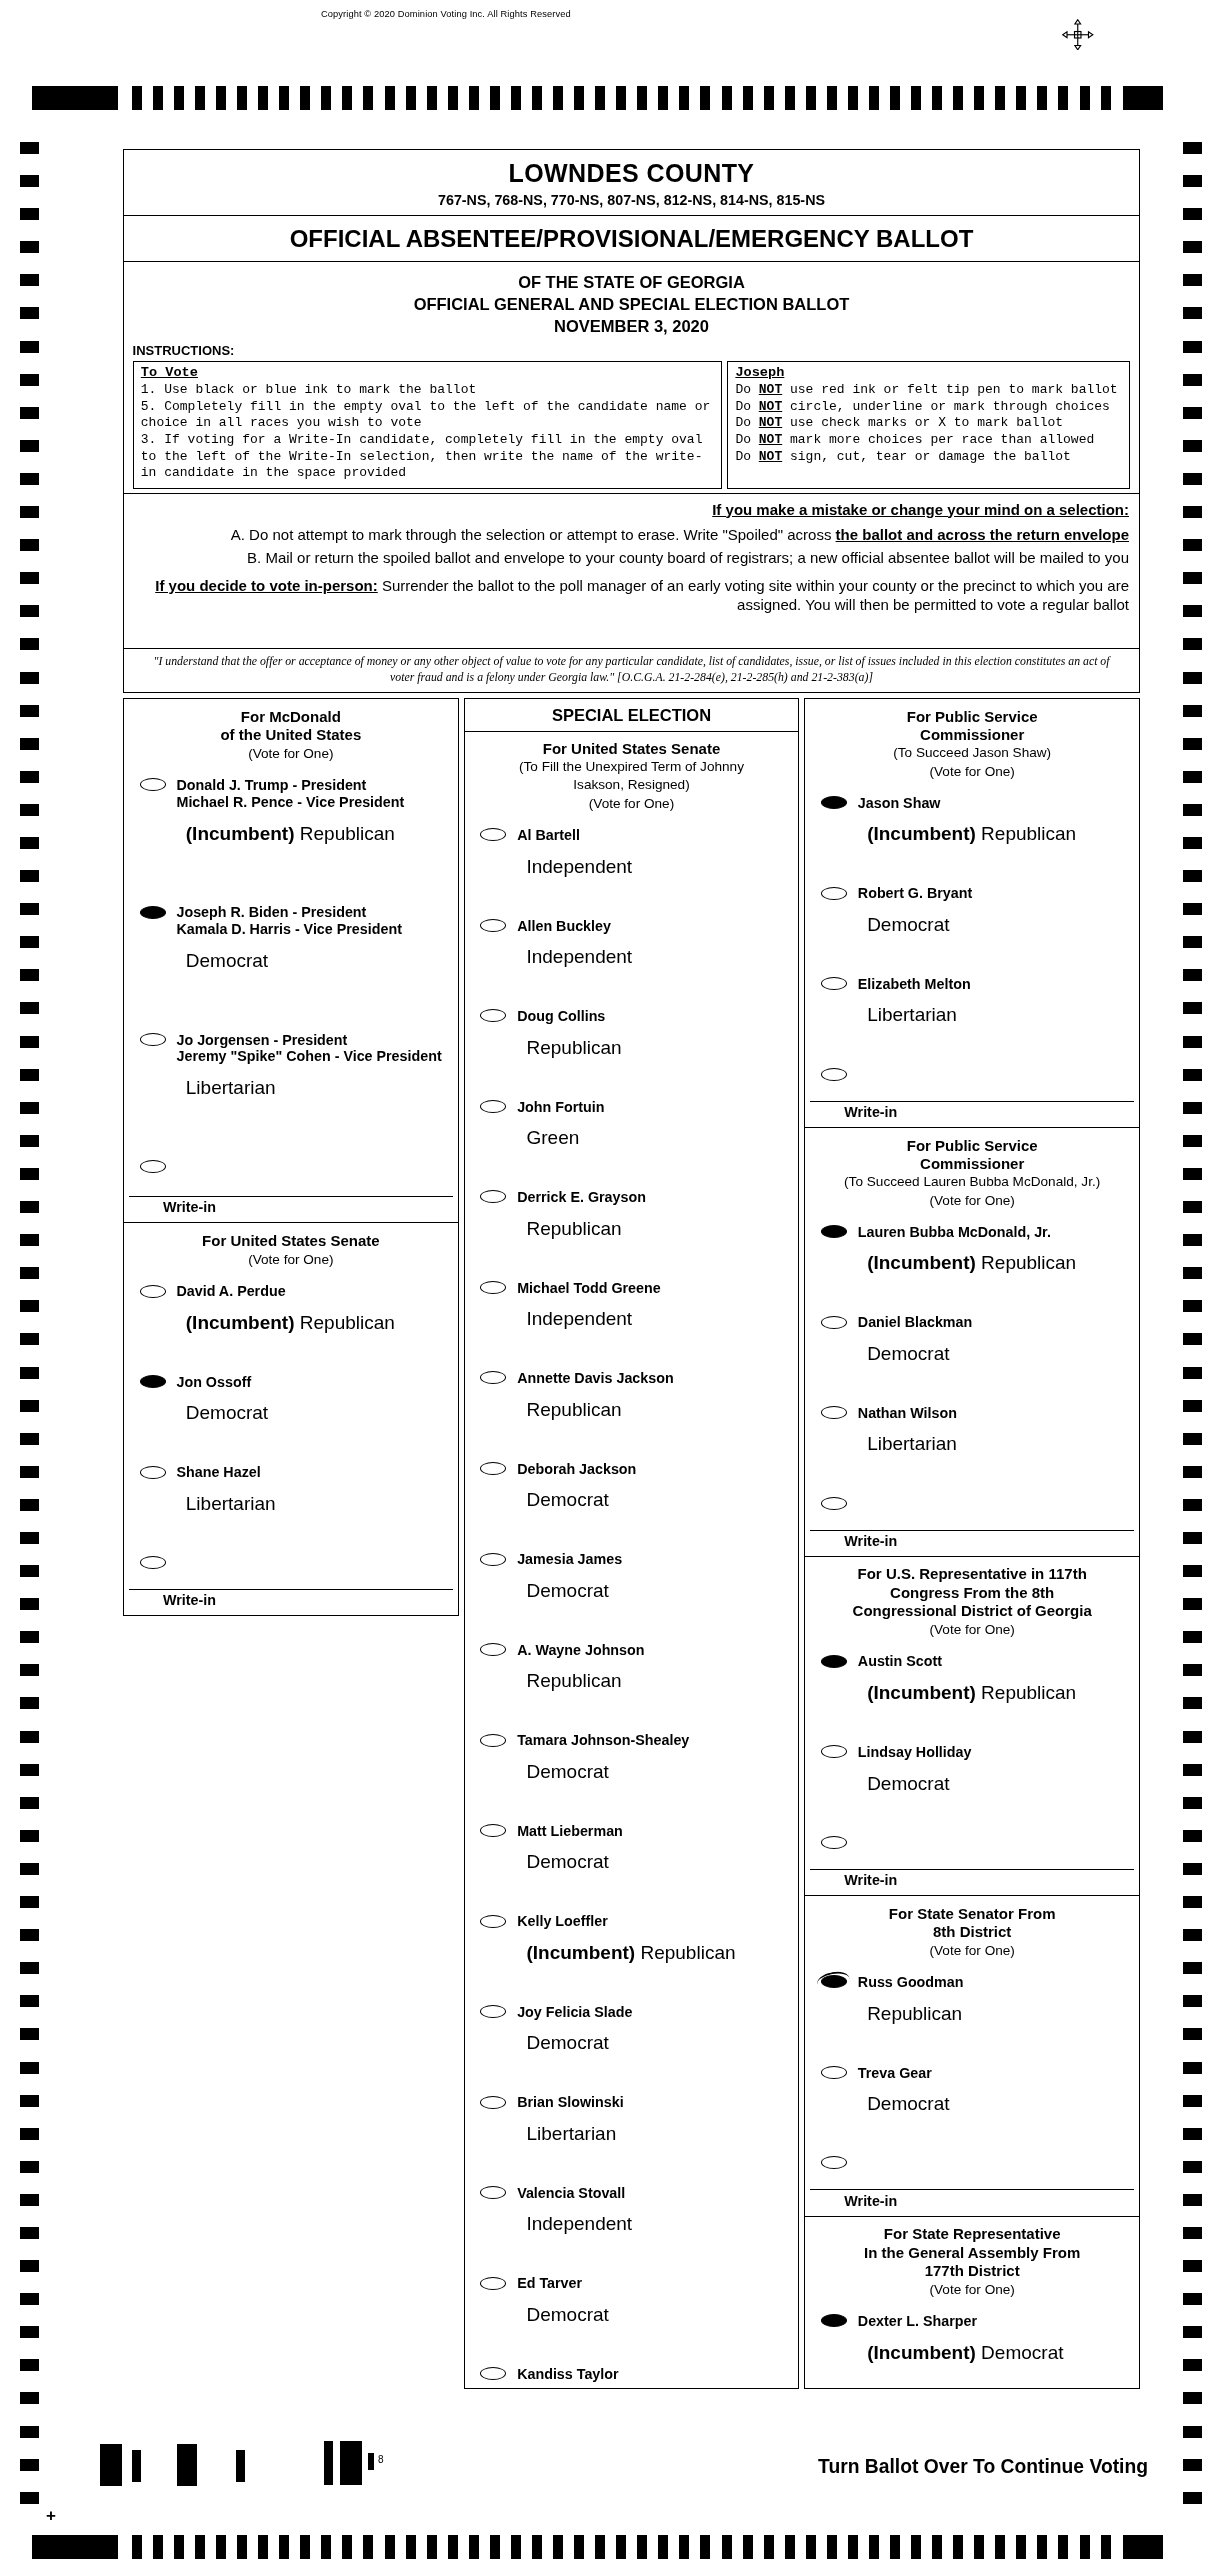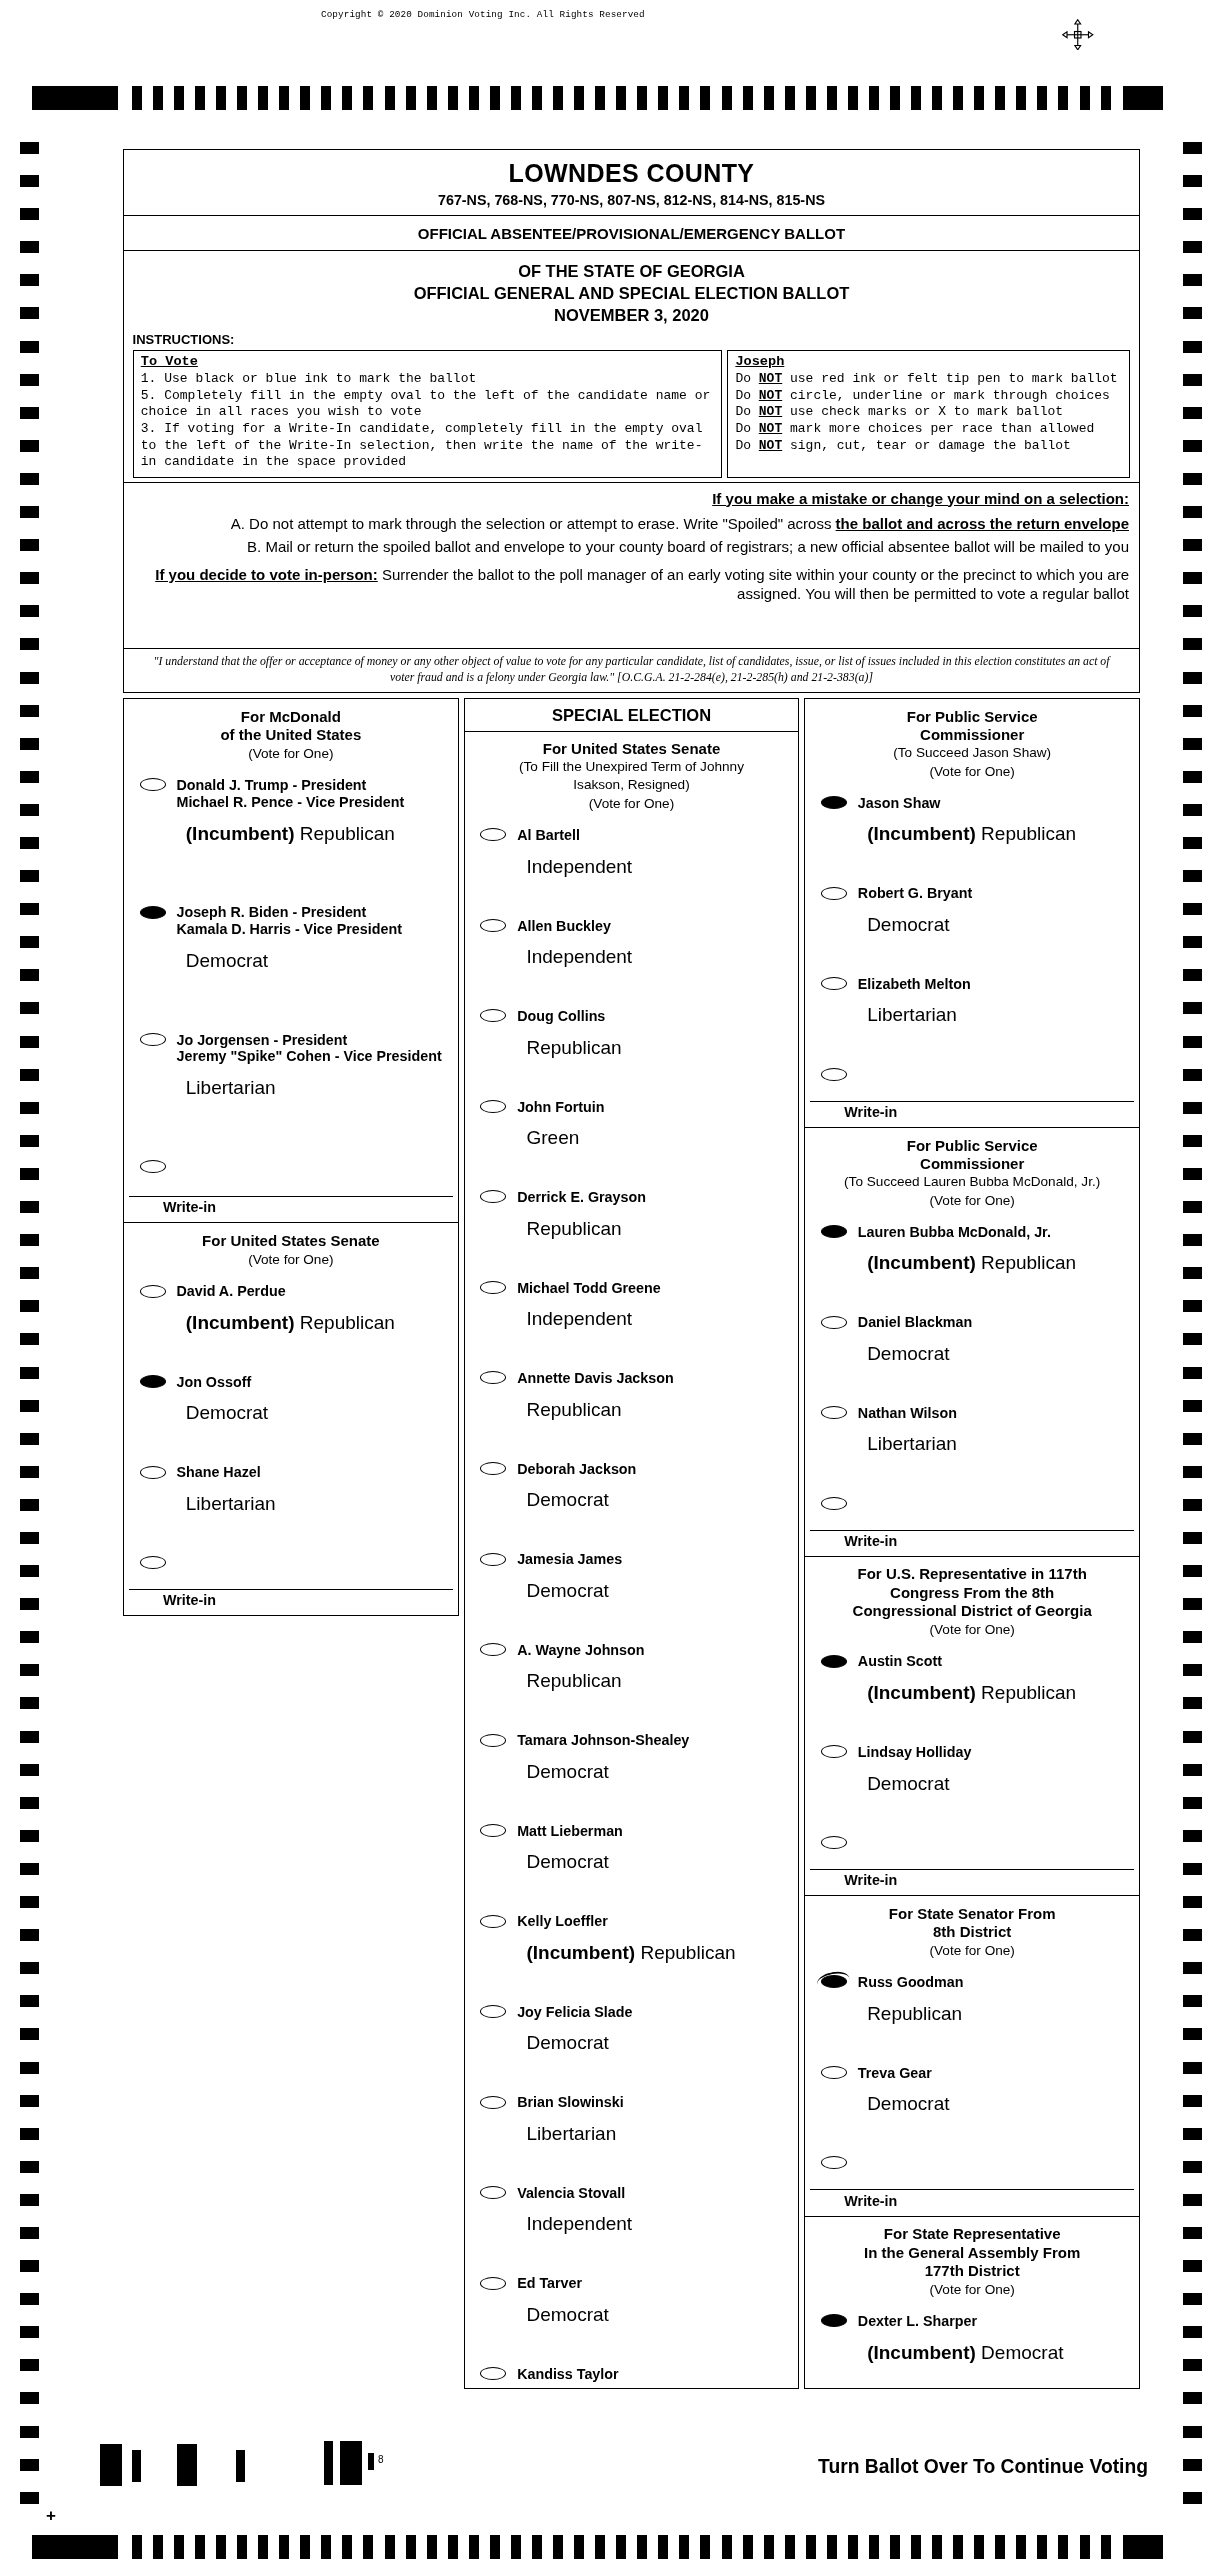--- a/index.html
+++ b/index.html
@@ -1,37 +1,37 @@
 <!DOCTYPE html>
 <html style="font-size:11.5px"><head>
 <meta charset="utf-8">
 <style>
   * { margin:0; padding:0; box-sizing:border-box; }
   html,body { background:#e8e8e8; }
   body { font-family:"Liberation Sans", sans-serif; color:#000; }
   .page { position:relative; width:1224px; height:2576px; background:#ffffff; overflow:hidden; margin:0 auto; }
 
-  .copyright { position:absolute; top:8.6px; left:321px; font-size:9.3px; letter-spacing:0.1px;font-family:Liberation Mono, monospace; }
+  .copyright { position:absolute; top:8.6px; left:321px; font-size:9.3px; letter-spacing:0.1px; }
   .reg-mark { position:absolute; top:18.6px; left:1062px; }
 
   .timing-row, .timing-col { position:absolute; }
   .timing-top { top:85px; left:0; width:1224px; height:26px; }
   .timing-bottom { top:2534px; left:0; width:1224px; height:26px; }
   .timing-left { top:142px; left:20px; width:18.6px; height:2378px; }
   .timing-right { top:142px; left:1183px; width:18.6px; height:2378px; }
   .tick { position:absolute; background:#000; }
 
   .ballot { position:absolute; left:123px; top:149px; width:1017px; height:2242px; }
 
   
   .hdr-box { position:absolute; top:0; left:0; width:1017px; height:544px; border:1.1px solid #000; display:flex; flex-direction:column; overflow:hidden; }
   .hdr-top { border-bottom:1.1px solid #000; text-align:center; padding:8.6px 0 7.2px; }
   .county { font-size:25px; font-weight:bold; letter-spacing:0.4px; }
   .precincts { font-size:14.3px; font-weight:bold; margin-top:4.3px; }
-  .hdr-type { border-bottom:1.1px solid #000; text-align:center; font-size:15px; font-weight:bold; padding:8.6px 0; }
+  .hdr-type { border-bottom:1.1px solid #000; text-align:center; font-size:24px; font-weight:bold; padding:8.6px 0; }
   .hdr-title { text-align:center; font-weight:bold; padding:8.6px 0 4.3px; }
   .hdr-title div { font-size:16.5px; line-height:1.35; }
   .instr-label { font-size:13px; font-weight:bold; padding:1.4px 0 1.4px 8.6px; }
   .instr-boxes { display:flex; gap:5.7px; margin:1.4px 8.6px 4.3px;font-family:Liberation Mono, monospace; }
   .tovote-box { flex:1.48; border:1.1px solid #000; min-height:120px; padding:2.9px 7.2px 5.7px; }
   .warning-box { flex:1; border:1.1px solid #000; min-height:120px; padding:2.9px 7.2px 5.7px; }
   .box-title { font-size:13.6px; font-weight:bold; text-decoration:underline; margin-bottom:2.1px; }
   .tv-item, .warn-item { font-size:13px; line-height:1.28; }
   .warn-item { white-space:nowrap; }
   .ub { font-weight:bold; text-decoration:underline; }

